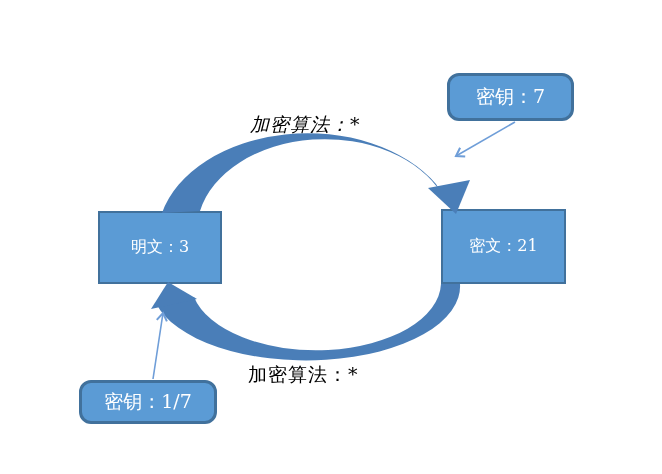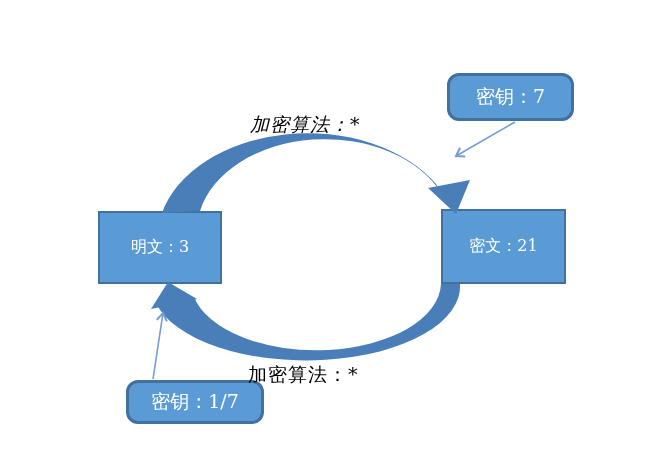--- a/index.html
+++ b/index.html
@@ -11,21 +11,21 @@
   .node {
     position:absolute; box-sizing:border-box;
     background:#5b9bd5; border:2px solid #41719c; color:#ffffff;
     display:flex; align-items:center; justify-content:center;
     font-size:16px; text-align:center; white-space:nowrap;
   }
   .node.rounded { border-radius:12px; border-width:3px; font-size:19px; }
   #node-plaintext  { left:98px;  top:211px; width:124px; height:73px; }
   #node-ciphertext { left:395px; top:209px; width:125px; height:75px;margin-left:46px; }
   #node-key-enc    { left:447px; top:73px;  width:127px; height:48px; }
-  #node-key-dec    { left:79px;  top:380px; width:138px; height:44px;margin-left:47px; }
+  #node-key-dec    { left:79px;  top:380px; width:138px; height:44px; }
   .flow-label {
     position:absolute; color:#000000; font-size:19px; letter-spacing:1px; white-space:nowrap;
   }
   #label-encrypt { left:250px; top:112px;font-style:italic; }
   #label-decrypt { left:248px; top:362px; }
 </style>
 </head>
 <body>
 
 <div class="canvas">

